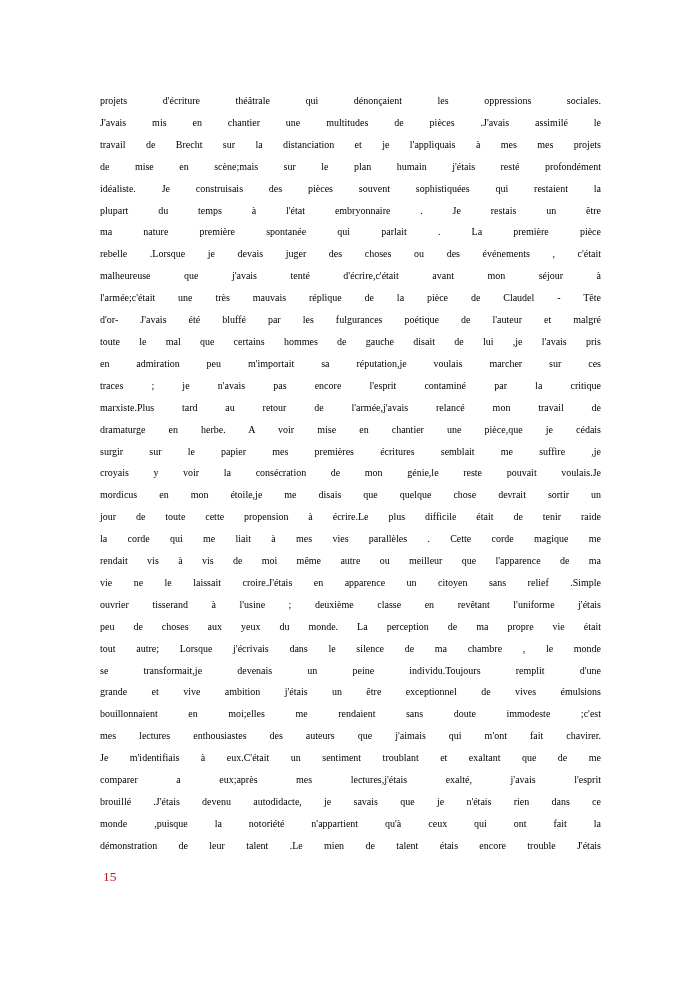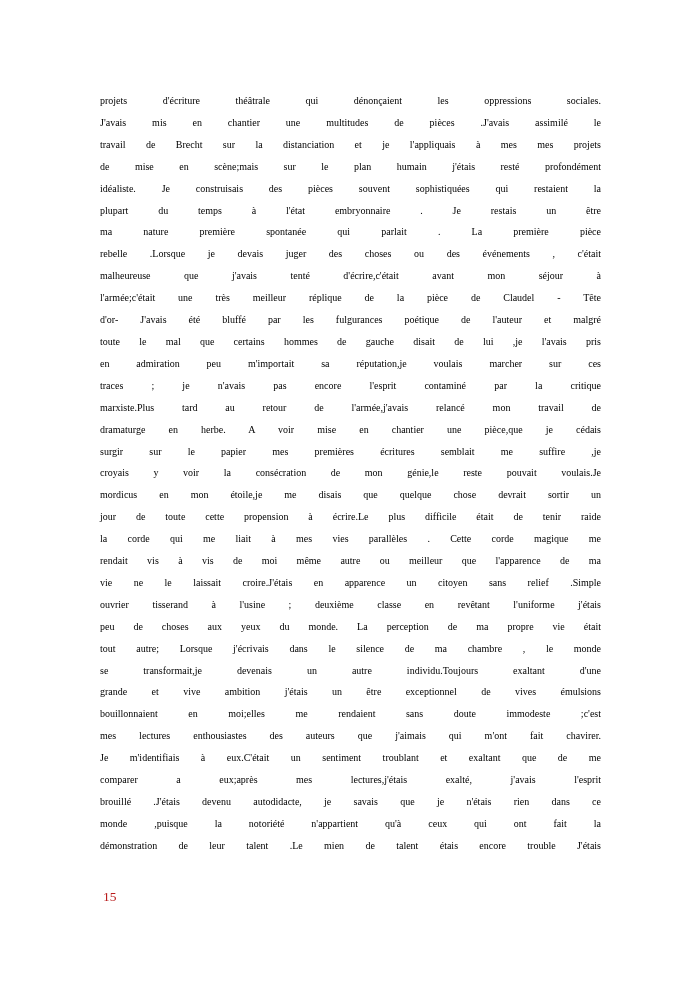--- a/index.html
+++ b/index.html
@@ -27,58 +27,58 @@
   }
   .text-block .line {
     text-align: justify;
     text-align-last: justify;
     white-space: normal;
     hyphens: none;
   }
   .page-number {
     position: absolute;
     left: 103px;
-    top: 888px;
+    top: 868px;
     font-size: 13.5px;
     line-height: 18px;
     color: #b91c1c;
   }
 </style>
 </head>
 <body>
 
 <div class="page">
   <div class="text-block">
       <div class="line">projets d'écriture théâtrale qui dénonçaient les oppressions sociales.</div>
       <div class="line">J'avais mis en chantier une multitudes de pièces .J'avais assimilé le</div>
       <div class="line">travail de Brecht sur la distanciation et je l'appliquais à mes mes projets</div>
       <div class="line">de mise en scène;mais sur le plan humain j'étais resté profondément</div>
       <div class="line">idéaliste. Je construisais des pièces souvent sophistiquées qui restaient la</div>
       <div class="line">plupart du temps à l'état embryonnaire . Je restais  un être</div>
       <div class="line">ma nature première spontanée qui parlait . La première pièce</div>
       <div class="line">rebelle .Lorsque je devais juger des choses ou des événements , c'était</div>
       <div class="line">malheureuse que j'avais tenté d'écrire,c'était avant mon séjour  à</div>
-      <div class="line">l'armée;c'était une très meilleur réplique de la pièce de Claudel - Tête</div>
+      <div class="line">l'armée;c'était une très mauvais réplique de la pièce de Claudel - Tête</div>
       <div class="line">d'or- J'avais été bluffé par les fulgurances poétique de l'auteur et malgré</div>
       <div class="line">toute le mal que certains hommes de gauche disait de lui ,je l'avais pris</div>
       <div class="line">en admiration peu m'importait sa réputation,je voulais marcher sur ces</div>
       <div class="line">traces ; je n'avais pas encore l'esprit  contaminé par la critique</div>
       <div class="line">marxiste.Plus tard au retour de l'armée,j'avais  relancé mon travail de</div>
       <div class="line">dramaturge en herbe. A voir mise en chantier une pièce,que je cédais</div>
       <div class="line">surgir sur le papier mes premières écritures  semblait me suffire ,je</div>
       <div class="line">croyais y voir  la consécration de mon génie,le reste pouvait voulais.Je</div>
       <div class="line">mordicus en mon étoile,je me disais que quelque chose devrait sortir un</div>
       <div class="line">jour de toute cette propension à écrire.Le plus difficile était de tenir raide</div>
       <div class="line">la corde qui me liait à mes vies parallèles . Cette corde magique me</div>
       <div class="line">rendait vis à vis de moi même autre ou meilleur que l'apparence de ma</div>
       <div class="line">vie ne le laissait croire.J'étais en apparence un citoyen sans relief .Simple</div>
       <div class="line">ouvrier tisserand à l'usine ; deuxième classe en revêtant l'uniforme j'étais</div>
       <div class="line">peu de choses aux yeux du monde. La perception de ma propre vie  était</div>
       <div class="line">tout autre; Lorsque j'écrivais dans le silence de ma chambre , le monde</div>
-      <div class="line">se transformait,je devenais un autre individu.Toujours exaltant d'une</div>
+      <div class="line">se transformait,je devenais un peine individu.Toujours remplit d'une</div>
       <div class="line">grande et  vive ambition j'étais un être exceptionnel de vives émulsions</div>
       <div class="line">bouillonnaient en moi;elles me rendaient sans doute immodeste ;c'est</div>
       <div class="line">mes lectures enthousiastes des auteurs que j'aimais qui m'ont fait chavirer.</div>
       <div class="line">Je m'identifiais à eux.C'était un sentiment troublant et exaltant que de me</div>
       <div class="line">comparer  a  eux;après  mes  lectures,j'étais  exalté,  j'avais  l'esprit</div>
       <div class="line">brouillé .J'étais devenu autodidacte, je savais que je n'étais rien dans ce</div>
       <div class="line">monde ,puisque la notoriété n'appartient qu'à ceux qui ont fait la</div>
       <div class="line">démonstration de leur talent .Le mien de talent étais encore trouble J'étais</div>
     </div>
   <div class="page-number">15</div>

